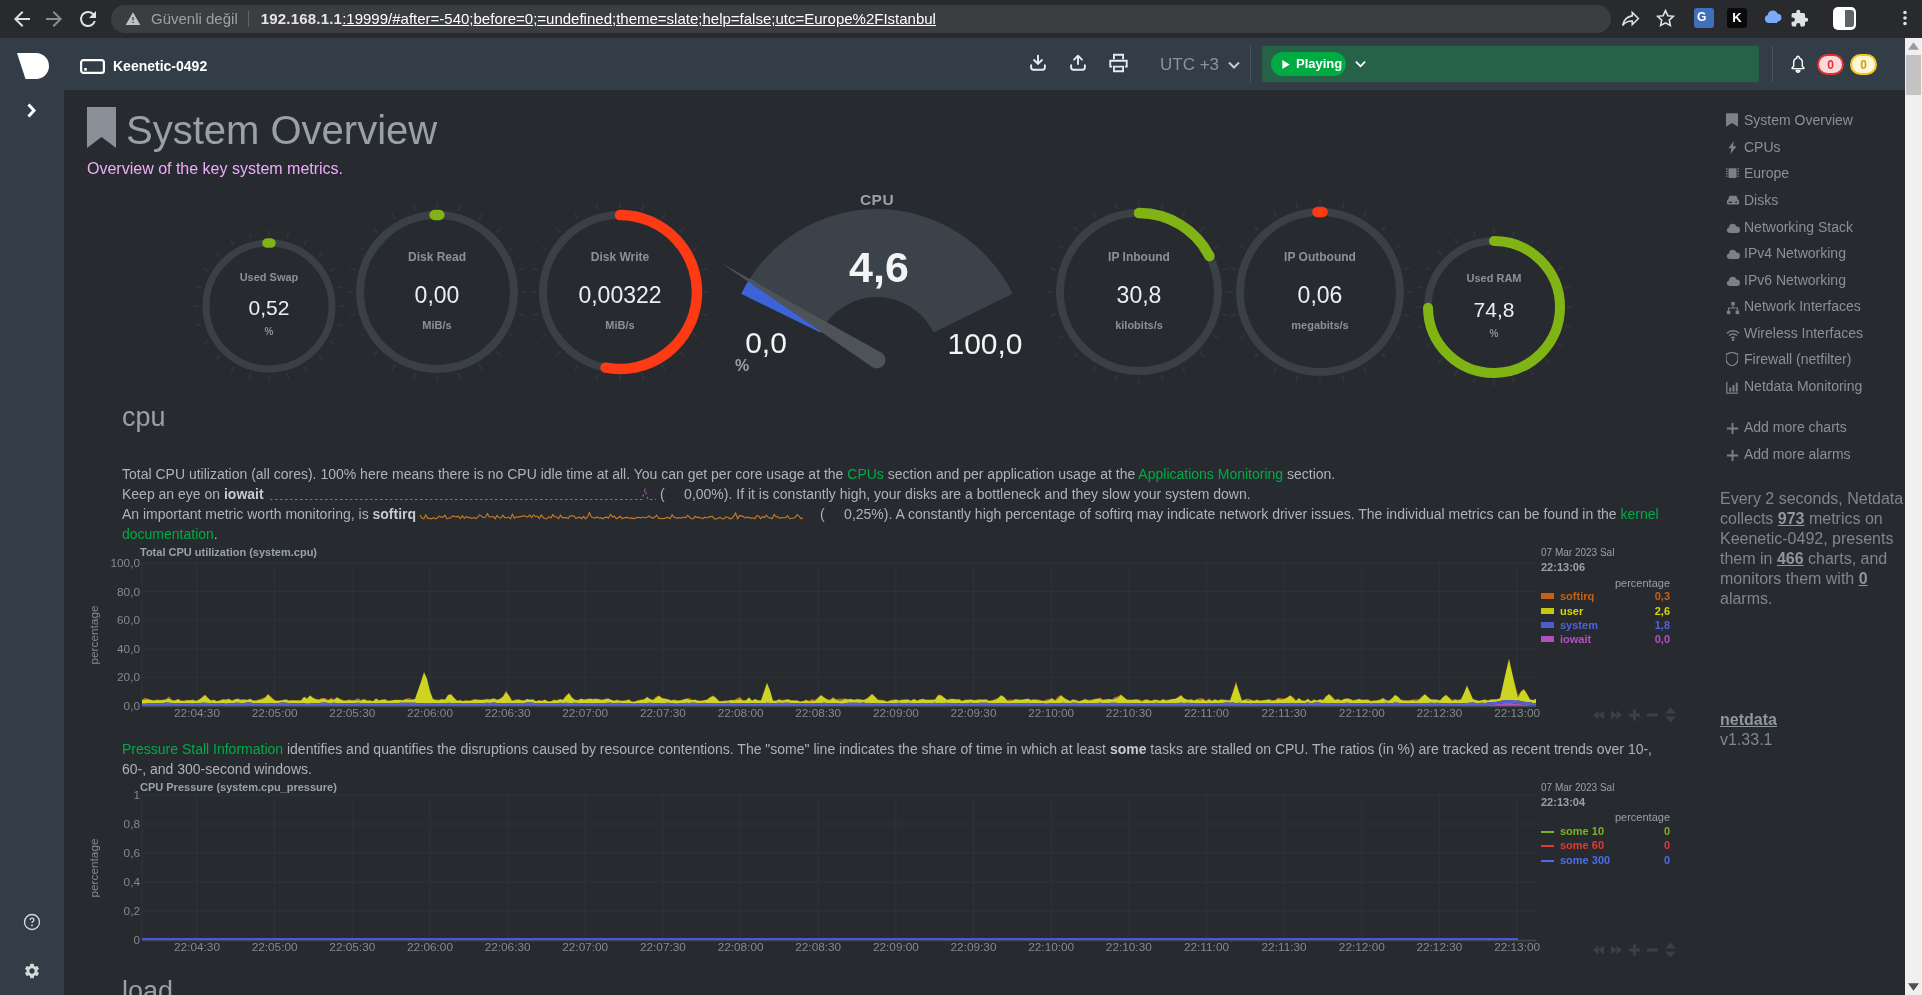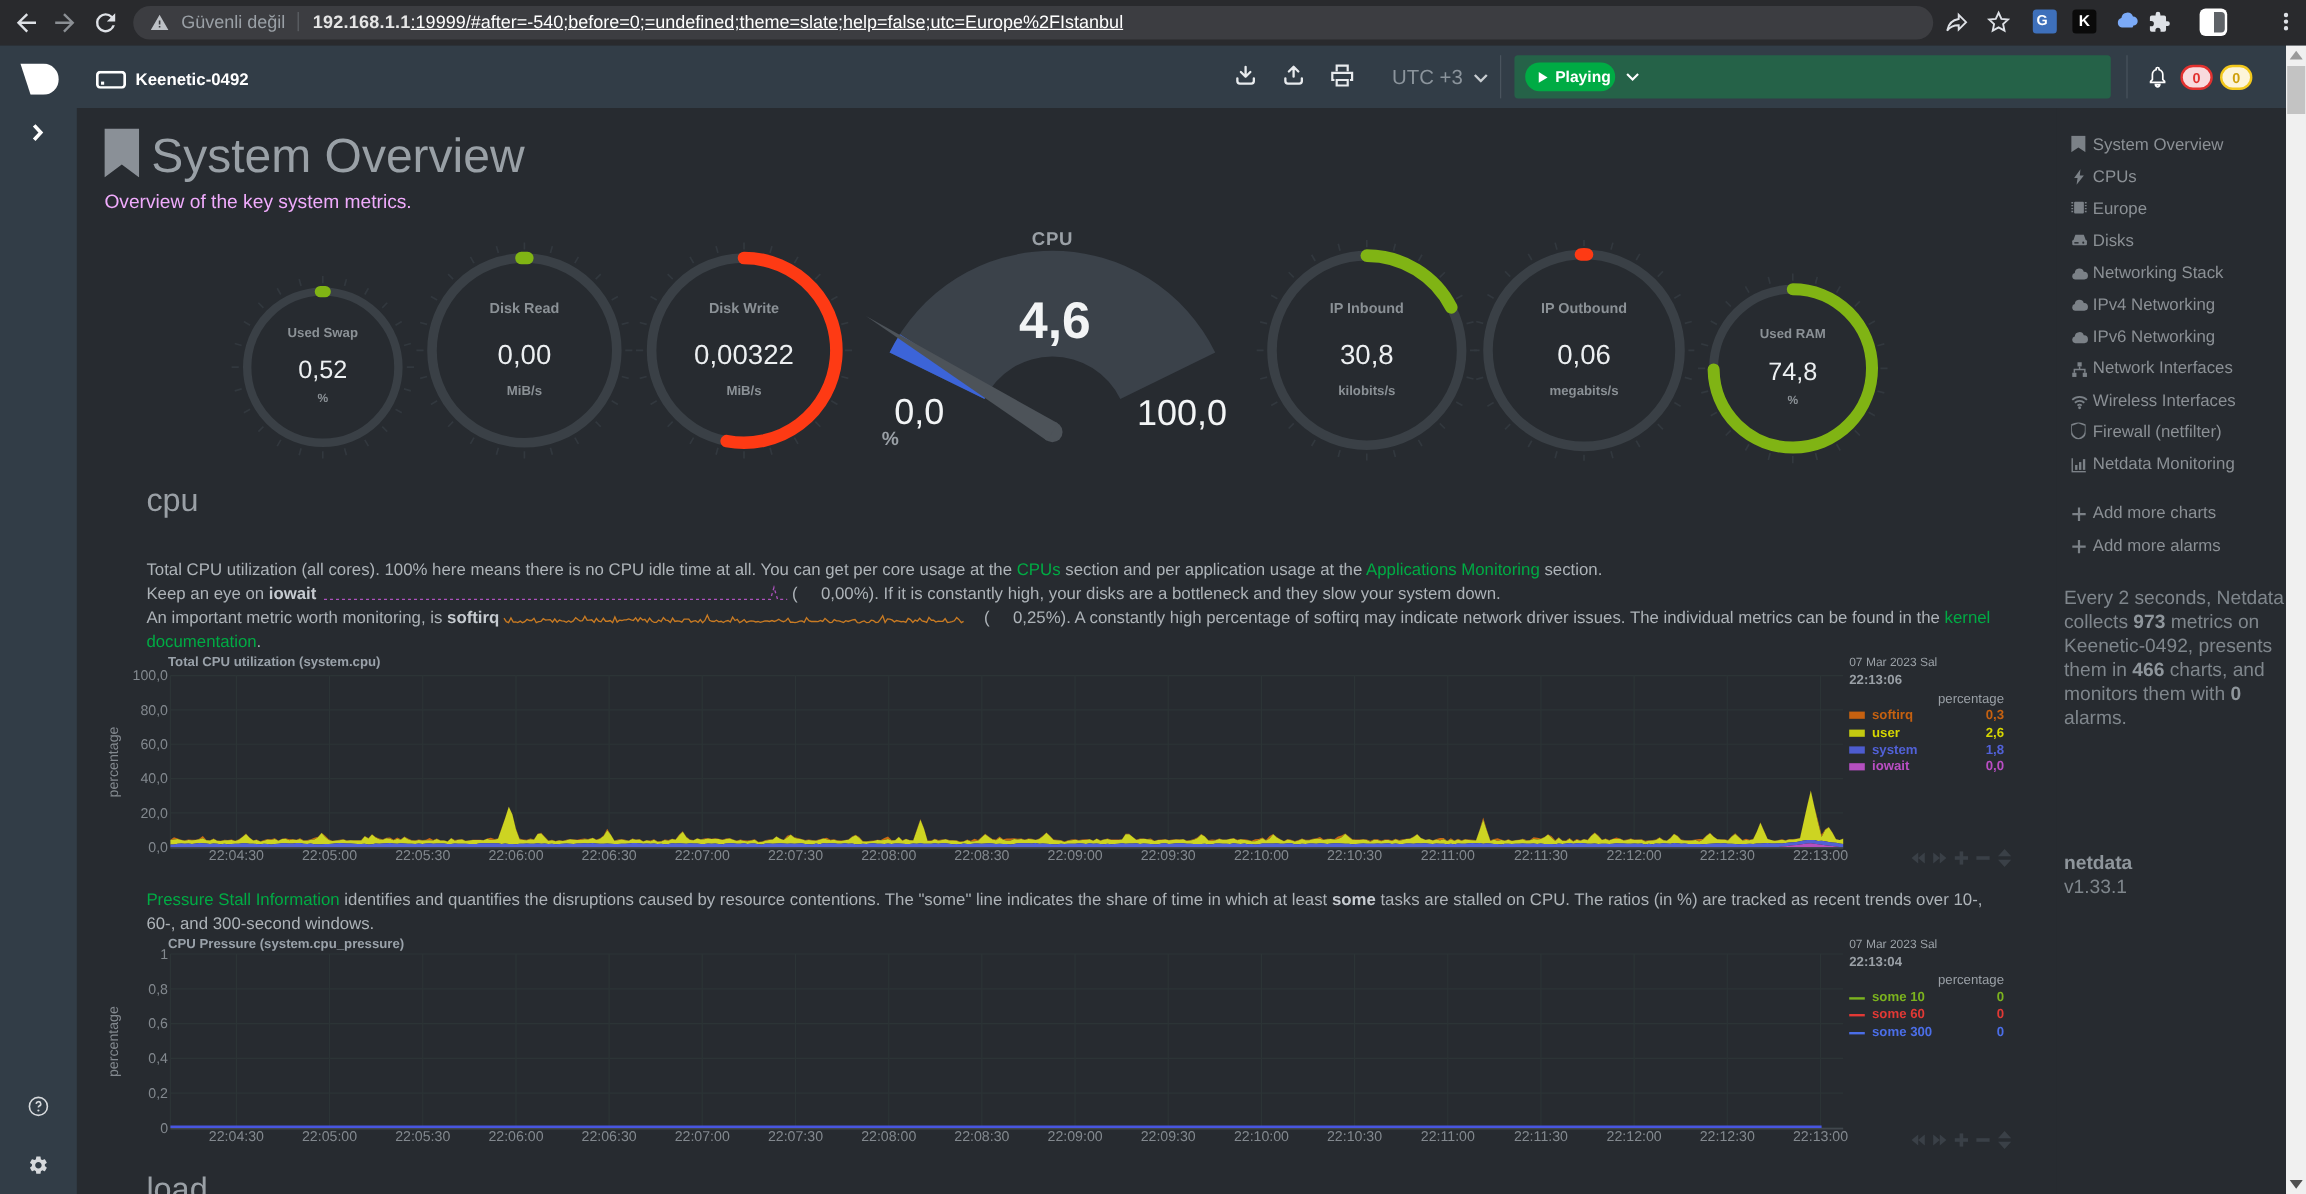--- a/index.html
+++ b/index.html
@@ -43,21 +43,21 @@
 .lrow { position:absolute; font-size:11px; font-weight:bold; height:13px; }
 .lrow .sw { position:absolute; left:0; top:3px; width:13px; height:6px; }
 .lrow .nm { position:absolute; left:19px; top:0; }
 .lrow .vl { position:absolute; right:0; top:0; }
 
 #sidemenu { position:absolute; left:1714px; top:90px; width:191px; height:905px; background:#272b30; }
 .mitem { position:absolute; left:12px; color:#8b9095; font-size:14px; height:20px; }
 .mitem svg { position:absolute; left:0; top:1px; }
 .mitem .mt { position:absolute; left:18px; top:0; white-space:nowrap; }
 .sidep { position:absolute; left:6px; color:#7f868c; font-size:16px; line-height:20px; }
-.sidep b { color:#8f969c; }
+.sidep b { color:#8f969c;text-decoration:underline; }
 .wlink { color:#eef1f3; font-weight:bold; }
 </style>
 </head>
 <body>
 
 <div id="chrome">
   <svg class="cbtn" style="left:10px" width="24" height="24" viewBox="0 0 24 24">
       <path d="M20 11H7.8l5.6-5.6L12 4l-8 8 8 8 1.4-1.4L7.8 13H20z" fill="#dee1e6"></path>
     </svg>
   <svg class="cbtn" style="left:42px" width="24" height="24" viewBox="0 0 24 24">

